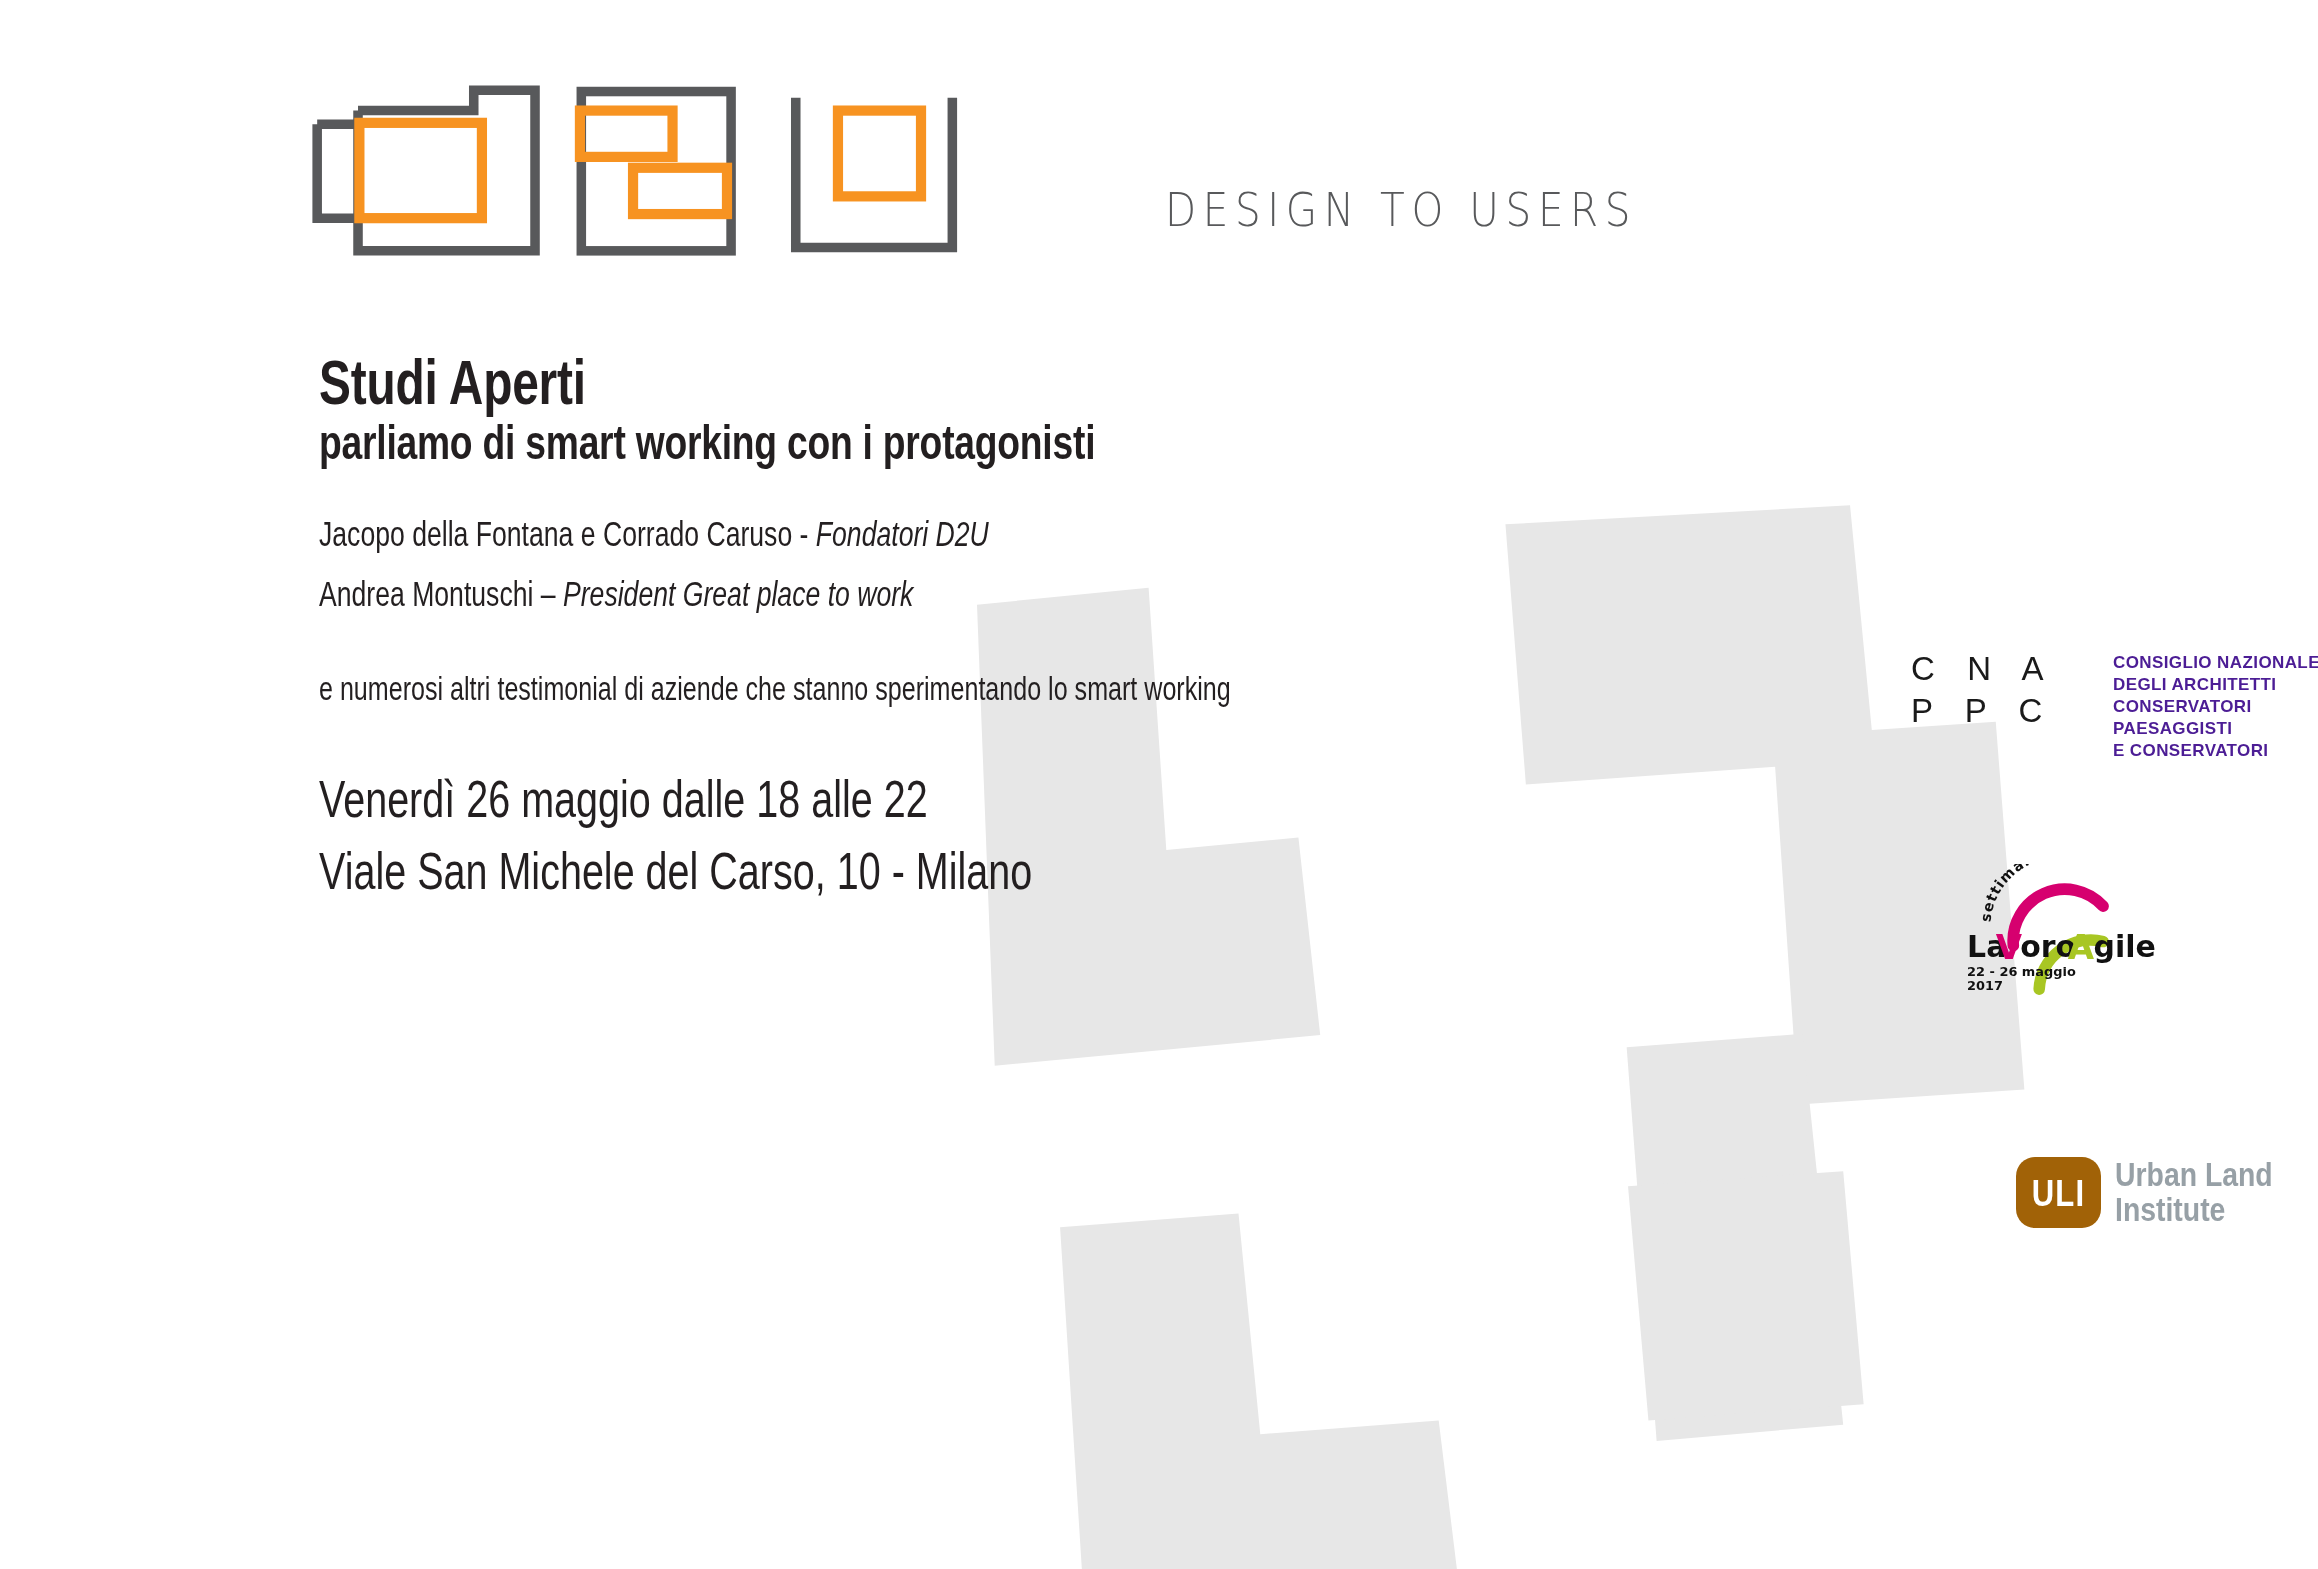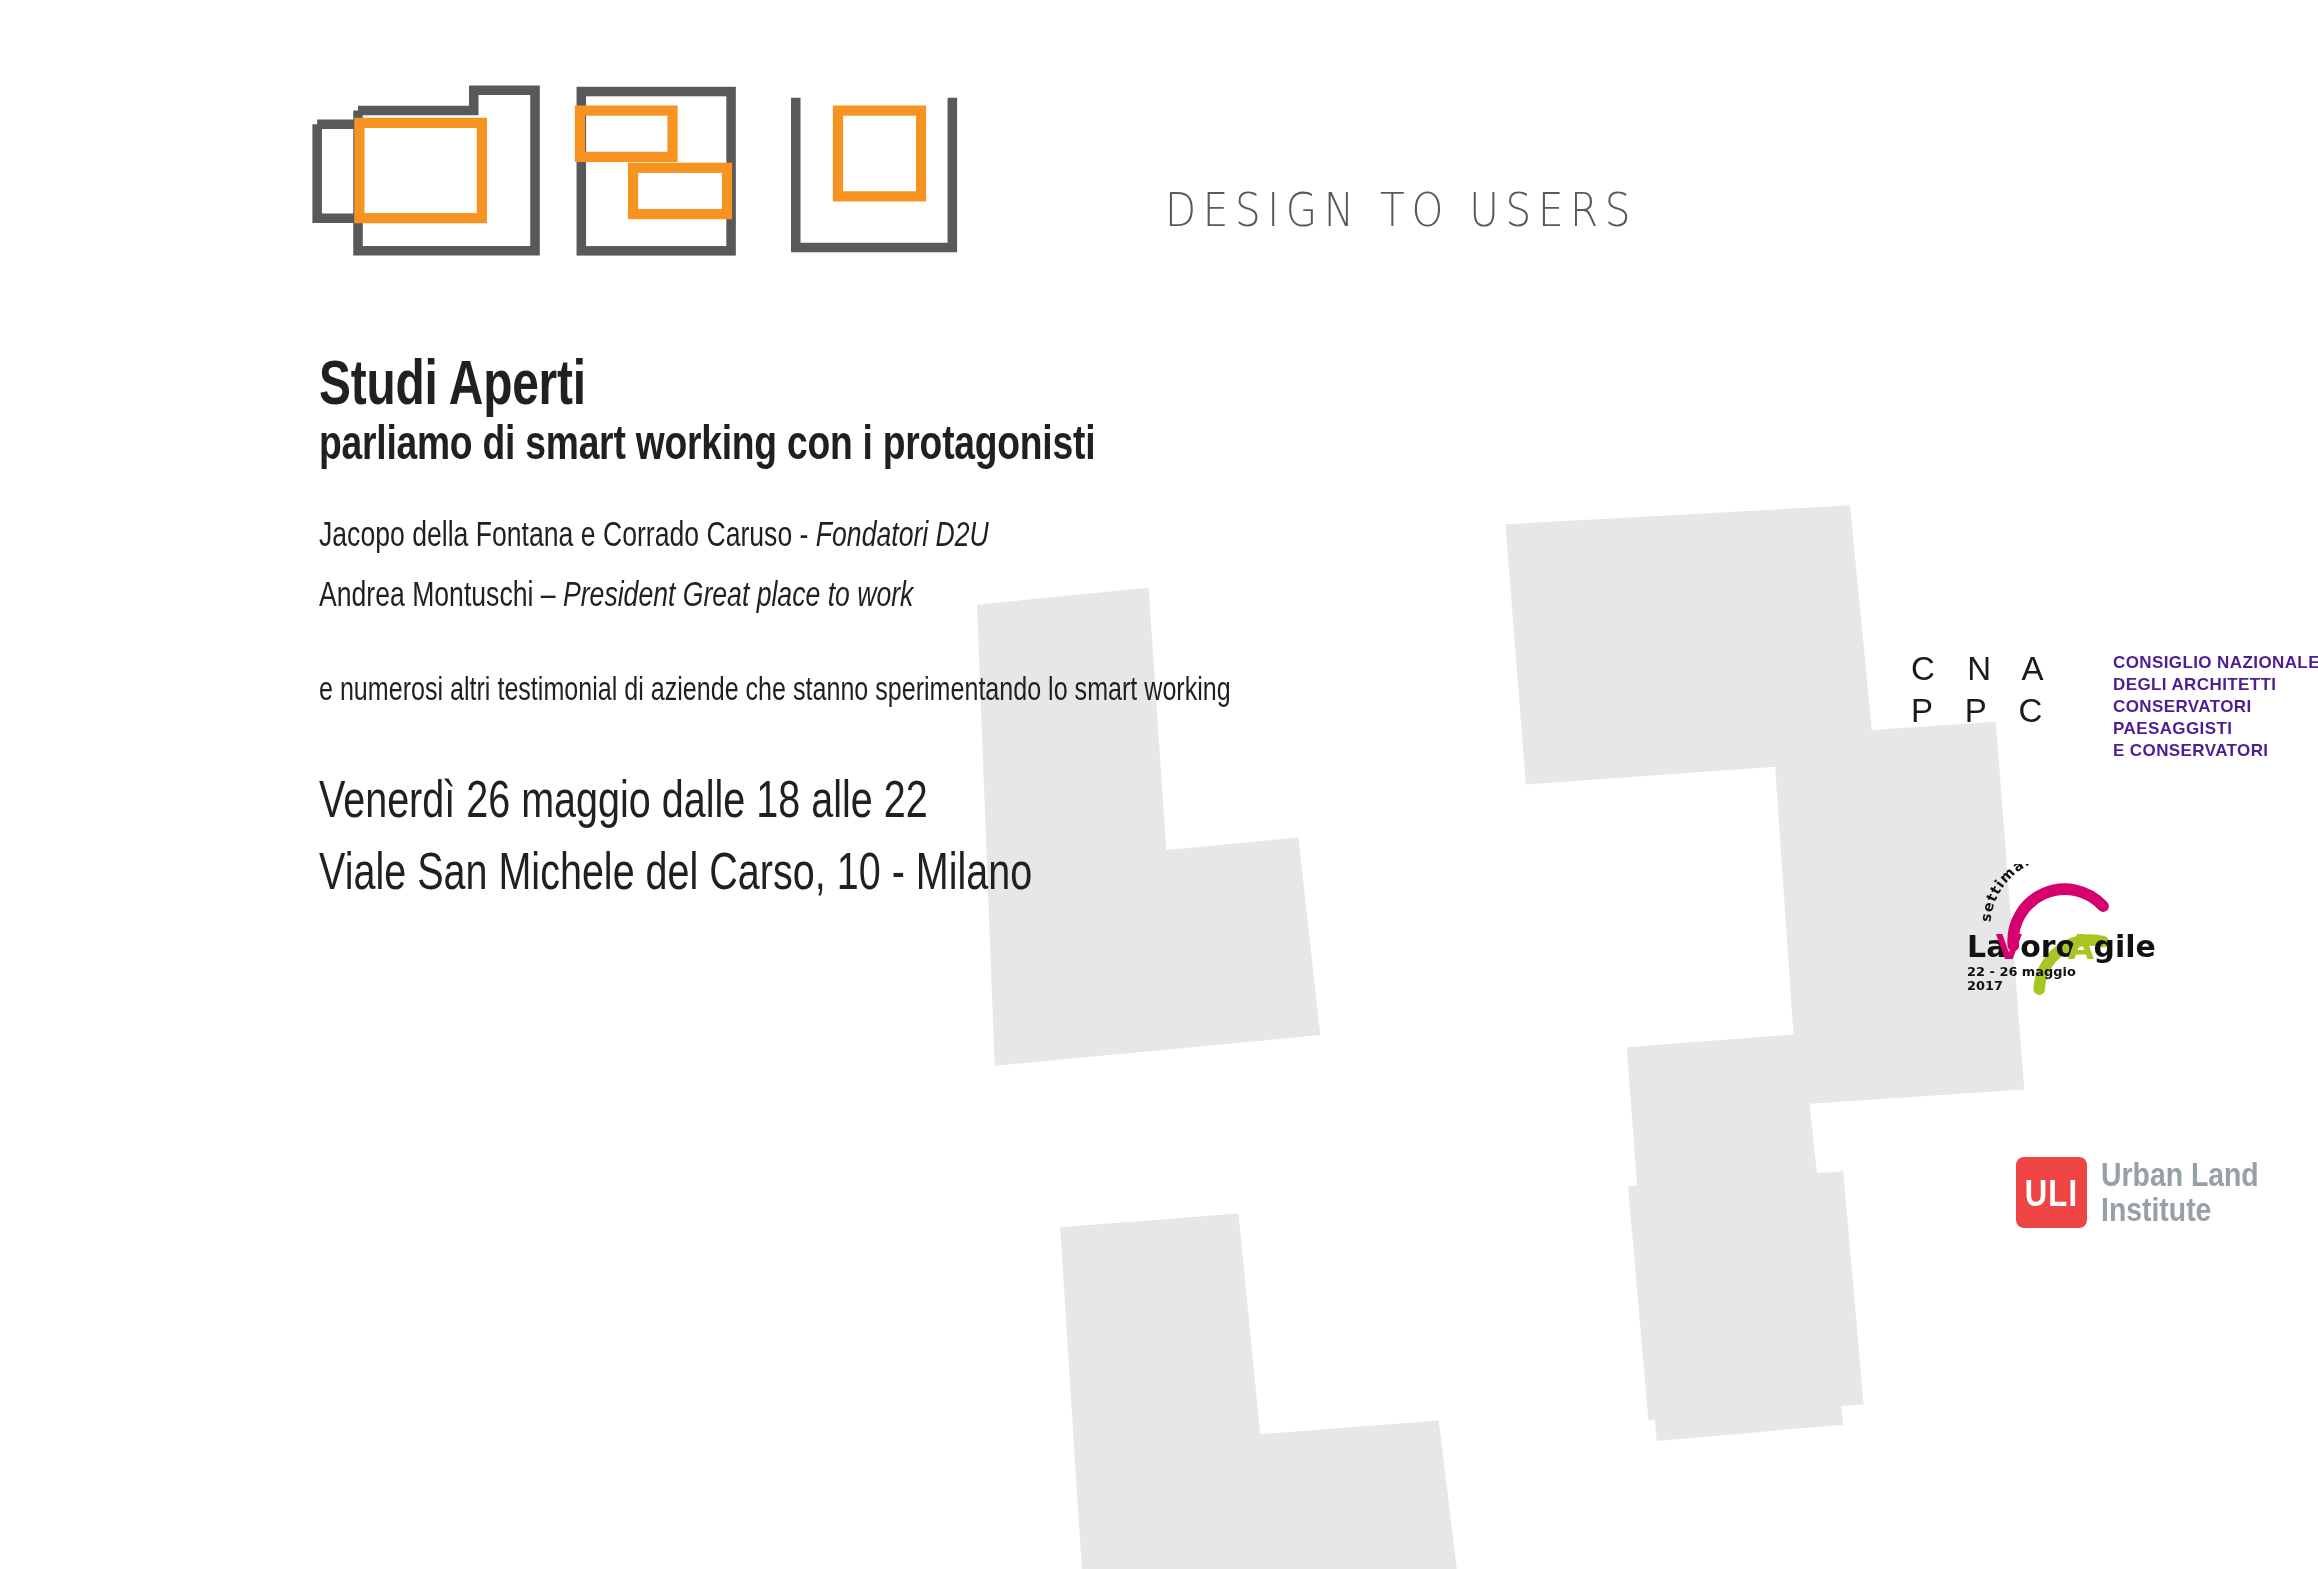--- a/index.html
+++ b/index.html
@@ -164,24 +164,24 @@
   
   #uli {
     position: absolute;
     left: 2016px;
     top: 1157px;
     z-index: 4;
     display: flex;
     align-items: center;
   }
   #uli-badge {
-    width: 71px;
+    width: 85px;
     height: 71px;
-    border-radius: 8px;
-    background: #ef4444;
+    border-radius: 19px;
+    background: #a16207;
     position: relative;
     margin-right: 13.6px;
     flex: none;
   }
   #uli-badge-text {
     position: absolute;
     left: 0; right: 0;
     top: 50%;
     transform: translateY(-50%) scaleX(0.84);
     text-align: center;

